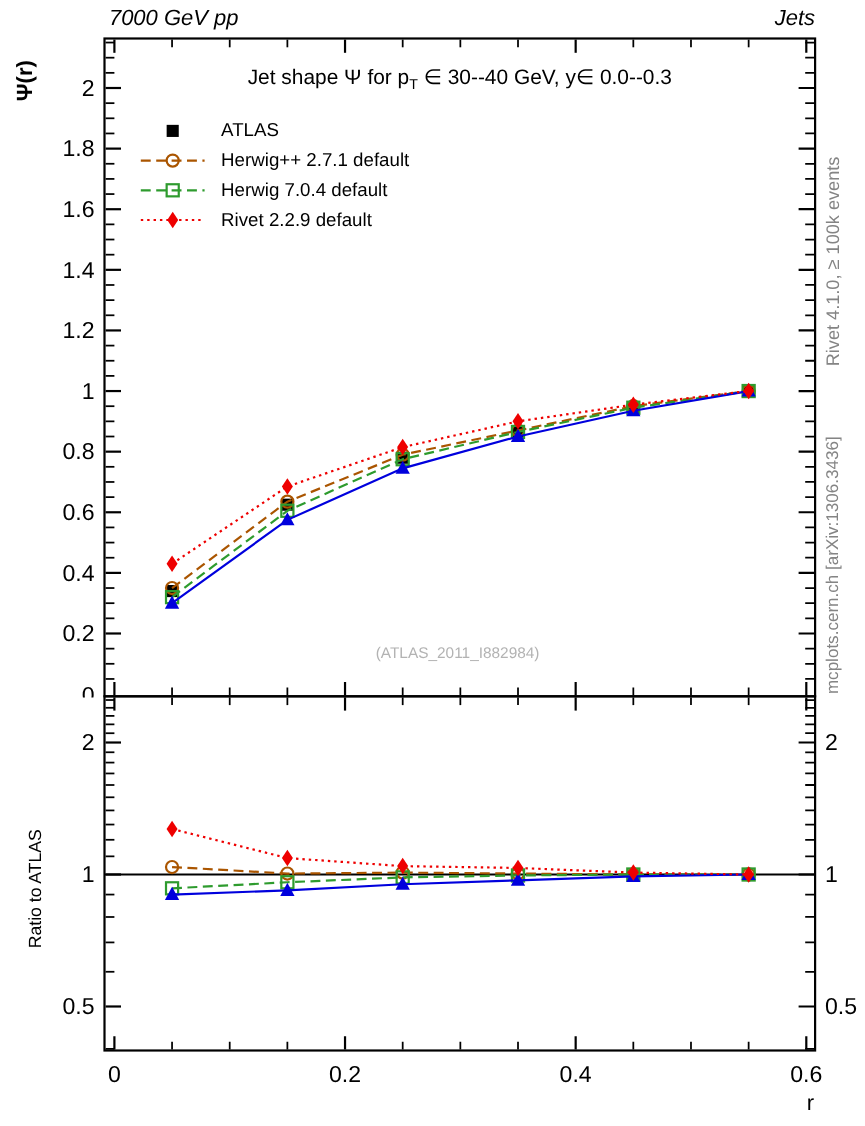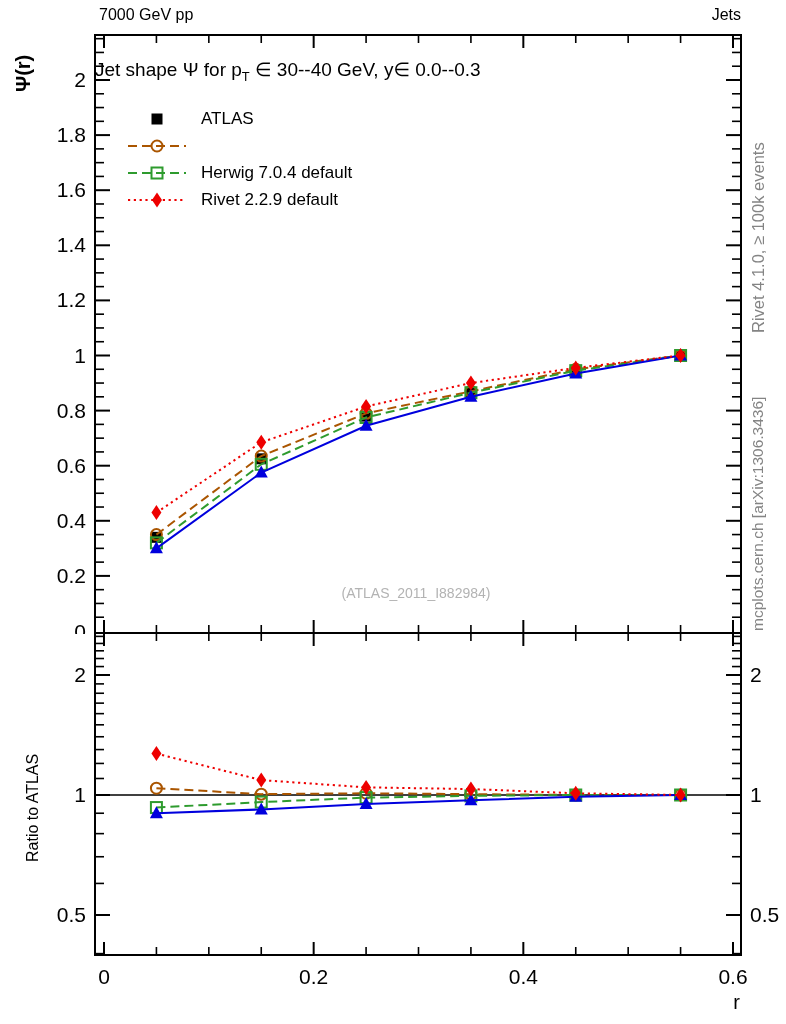--- a/index.html
+++ b/index.html
@@ -1,21 +1,21 @@
 <!DOCTYPE html>
 <html><head>
 <meta charset="utf-8">
 <style>
   html,body{margin:0;padding:0;background:#fff;}
   .page{position:relative;width:786px;height:1024px;background:#fff;overflow:hidden;
         font-family:"Liberation Sans", sans-serif;color:#000;}
-  .hdr{position:absolute;top:6px;font-size:16px;}
+  .hdr{position:absolute;top:6px;font-size:20px;font-style:italic;}
   .hdr-left{left:99px;}
   .hdr-right{right:45px;}
-  .title{position:absolute;left:95px;width:646px;top:58px;text-align:left;font-size:19px;}
+  .title{position:absolute;left:95px;width:646px;top:58px;text-align:center;font-size:19px;}
   .title sub{font-size:0.68em;}
   .vtext{position:absolute;transform:rotate(-90deg);transform-origin:left top;white-space:nowrap;}
   .ylab-main{left:12px;top:92px;font-size:20px;font-weight:bold;}
   .ylab-ratio{left:24px;top:862px;font-size:16px;}
   .side{color:#848484;}
   .side-top{left:749px;top:333px;font-size:16.5px;}
   .side-bottom{left:749px;top:631px;font-size:15.5px;}
   .legend{position:absolute;left:126px;top:105px;}
   .legend-row{display:flex;align-items:center;height:27px;gap:13px;}
   .legend-label{font-size:17px;white-space:nowrap;}
@@ -42,20 +42,21 @@
         <svg width="62" height="18">
           <rect x="25.5" y="3.5" width="11" height="11" fill="#000000"></rect>
         </svg>
         <span class="legend-label">ATLAS</span>
       </div>
       <div class="legend-row">
         <svg width="62" height="18">
           <line x1="2" y1="9" x2="60" y2="9" stroke="#aa5500" stroke-width="2" stroke-dasharray="9,5"></line>
           <circle cx="31" cy="9" r="5.5" fill="none" stroke="#aa5500" stroke-width="2"></circle>
         </svg>
+        <span class="legend-label">Herwig++ 2.7.1 default</span>
       </div>
       <div class="legend-row">
         <svg width="62" height="18">
           <line x1="2" y1="9" x2="60" y2="9" stroke="#2e9b2e" stroke-width="2" stroke-dasharray="9,5"></line>
           <rect x="25.5" y="3.5" width="11" height="11" fill="none" stroke="#2e9b2e" stroke-width="2"></rect>
         </svg>
         <span class="legend-label">Herwig 7.0.4 default</span>
       </div>
       <div class="legend-row">
         <svg width="62" height="18">

